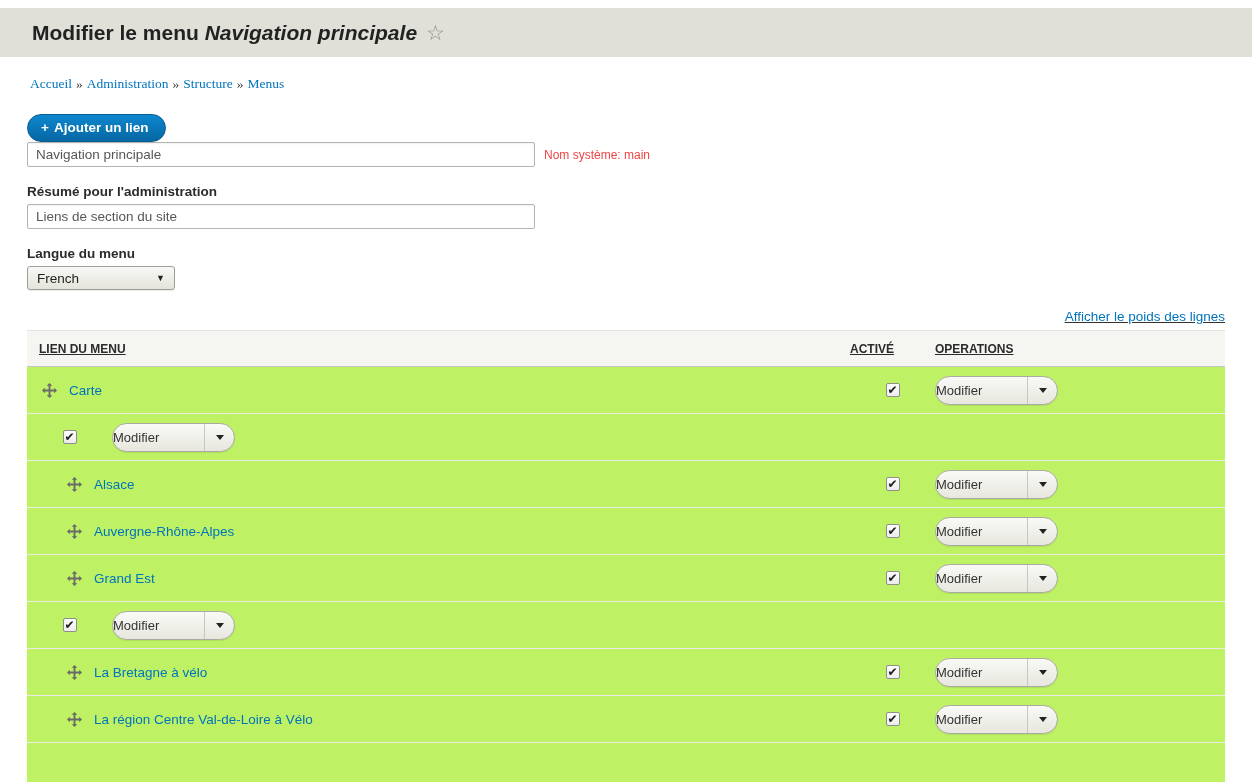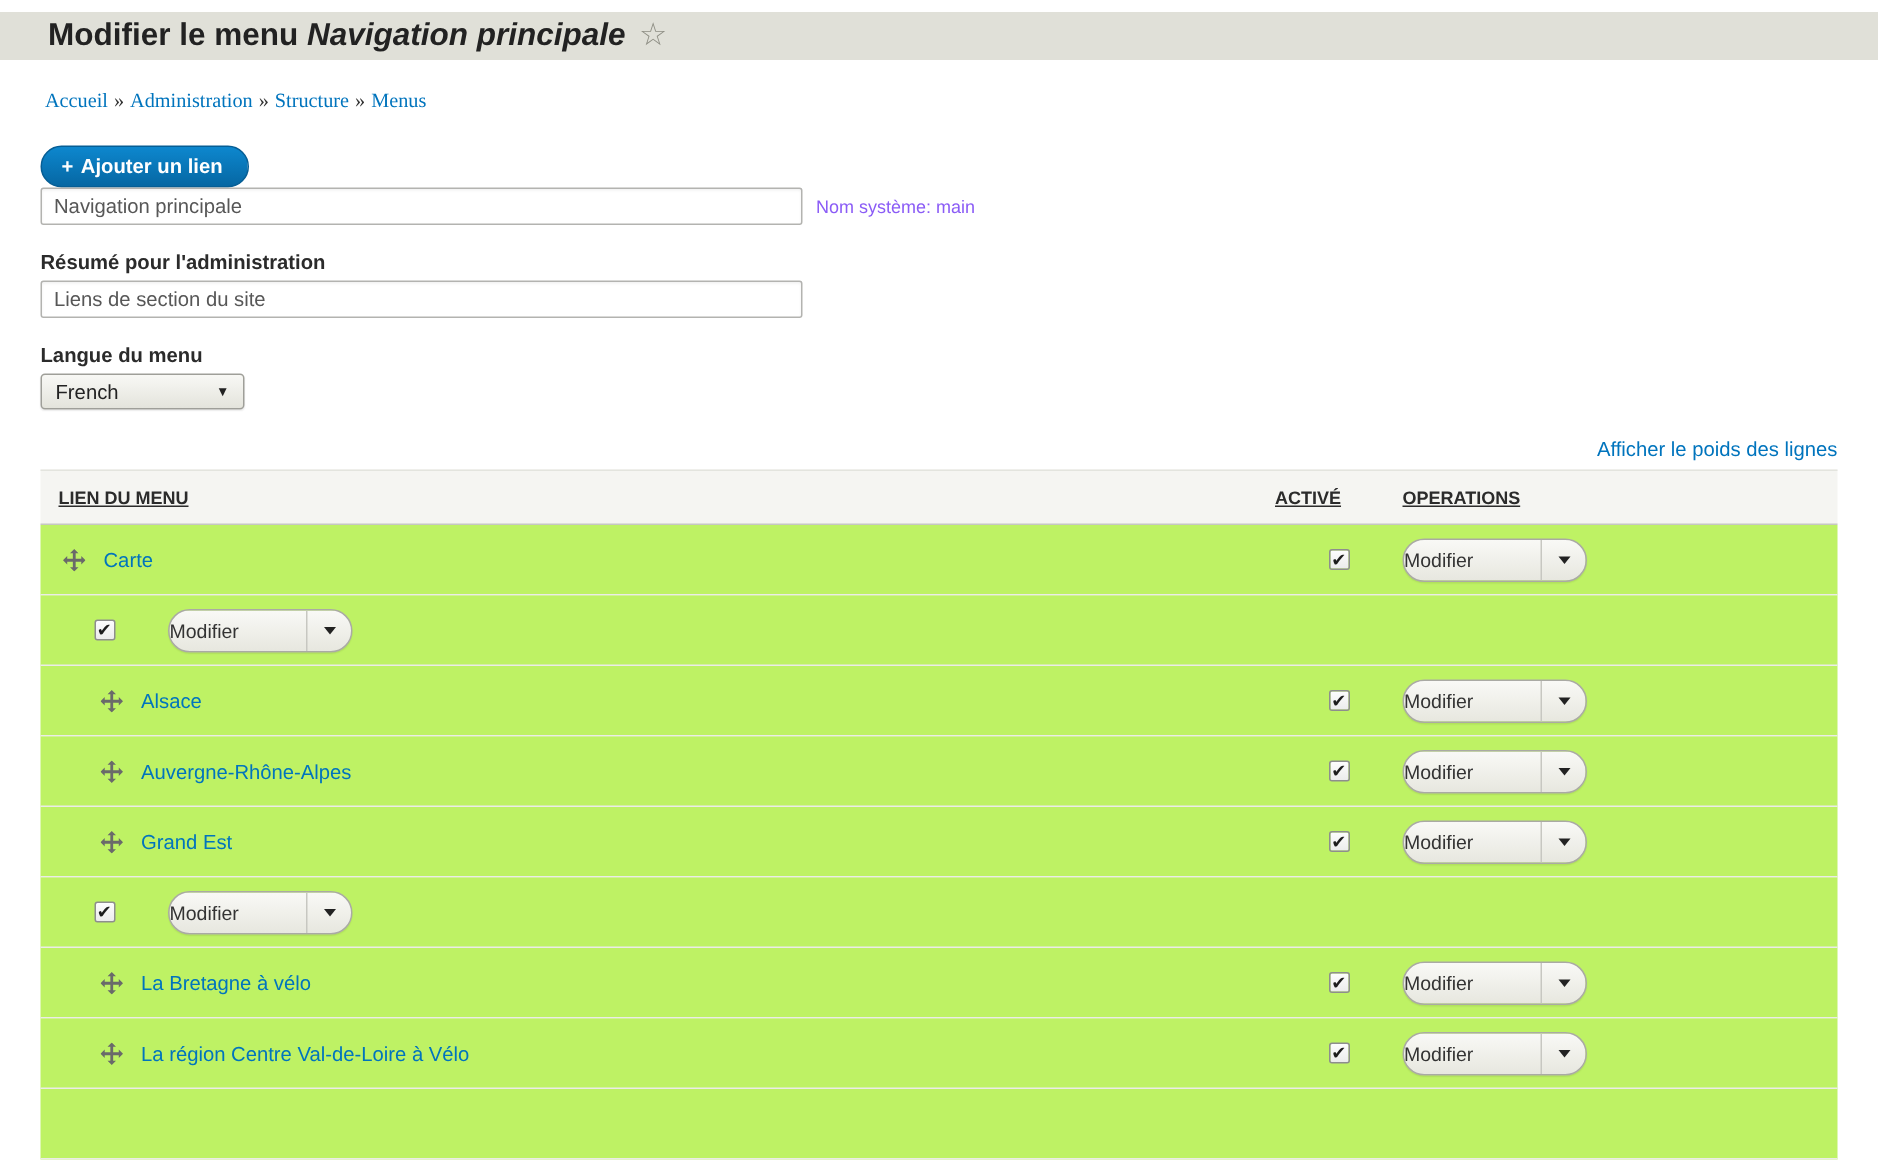--- a/index.html
+++ b/index.html
@@ -7,21 +7,21 @@
   body {
     width: 1252px; height: 782px; overflow: hidden;
     background: #ffffff; color: #333;
     font-family: "Liberation Sans", sans-serif;
     font-size: 13.5px;
   }
   
   .top-strip { height: 8px; background: #fff; }
   .page-header {
     background: #e0e0d8;
-    height: 32px;
+    height: 49px;
     display: flex; align-items: center;
     padding-left: 32px;
   }
   .page-title { font-size: 21px; font-weight: bold; color: #222; margin: 0; }
   .page-title .em { font-style: italic; }
   .star-icon {
     margin-left: 9px; color: #8f8f85; font-size: 21px; font-weight: normal;
     line-height: 1; cursor: pointer;
   }
   
@@ -45,32 +45,32 @@
   }
   .req { color: #e00000; margin-left: 3px; font-size: 12px; vertical-align: top; }
   .field-row { display: flex; align-items: center; }
   .text-input {
     width: 508px; height: 25px;
     border: 1px solid #b3b3b0; border-radius: 2px;
     padding: 0 8px; font-size: 13.5px; color: #575757;
     font-family: "Liberation Sans", sans-serif;
     background: #fff; box-shadow: inset 0 1px 2px rgba(0,0,0,.06);
   }
-  .machine-name { font-size: 12px; color: #8b5cf6; margin-left: 9px; }
+  .machine-name { font-size: 12px; color: #ef4444; margin-left: 9px; }
   .select-box {
-    width: 136px; height: 24px;
+    width: 148px; height: 24px;
     border: 1px solid #9f9f99; border-radius: 3px;
     background: linear-gradient(to bottom, #f8f8f5, #e4e4dc);
     display: flex; align-items: center; justify-content: space-between;
     padding: 0 9px; font-size: 13.5px; color: #222; cursor: pointer;
     box-shadow: 0 1px 1px rgba(0,0,0,.08);
   }
   .select-arrow { font-size: 9px; color: #222; }
   
-  .row-weights { text-align: right; font-size: 13.5px; margin-top: 19px; }
+  .row-weights { text-align: right; font-size: 13.5px; margin-top: 19px; text-decoration: underline; }
   .row-weights a { color: #0074bd; text-decoration: none; }
   .menu-table { margin-top: 6px; }
   .thead {
     display: flex; align-items: center; height: 37px;
     background: #f5f5f2;
     border-top: 1px solid #e3e4de;
     border-bottom: 1px solid #c6c7c1;
     font-size: 12px; font-weight: bold; color: #2b2b2b; text-decoration: underline;
   }
   .th-link { flex: 1; padding-left: 12px; }

